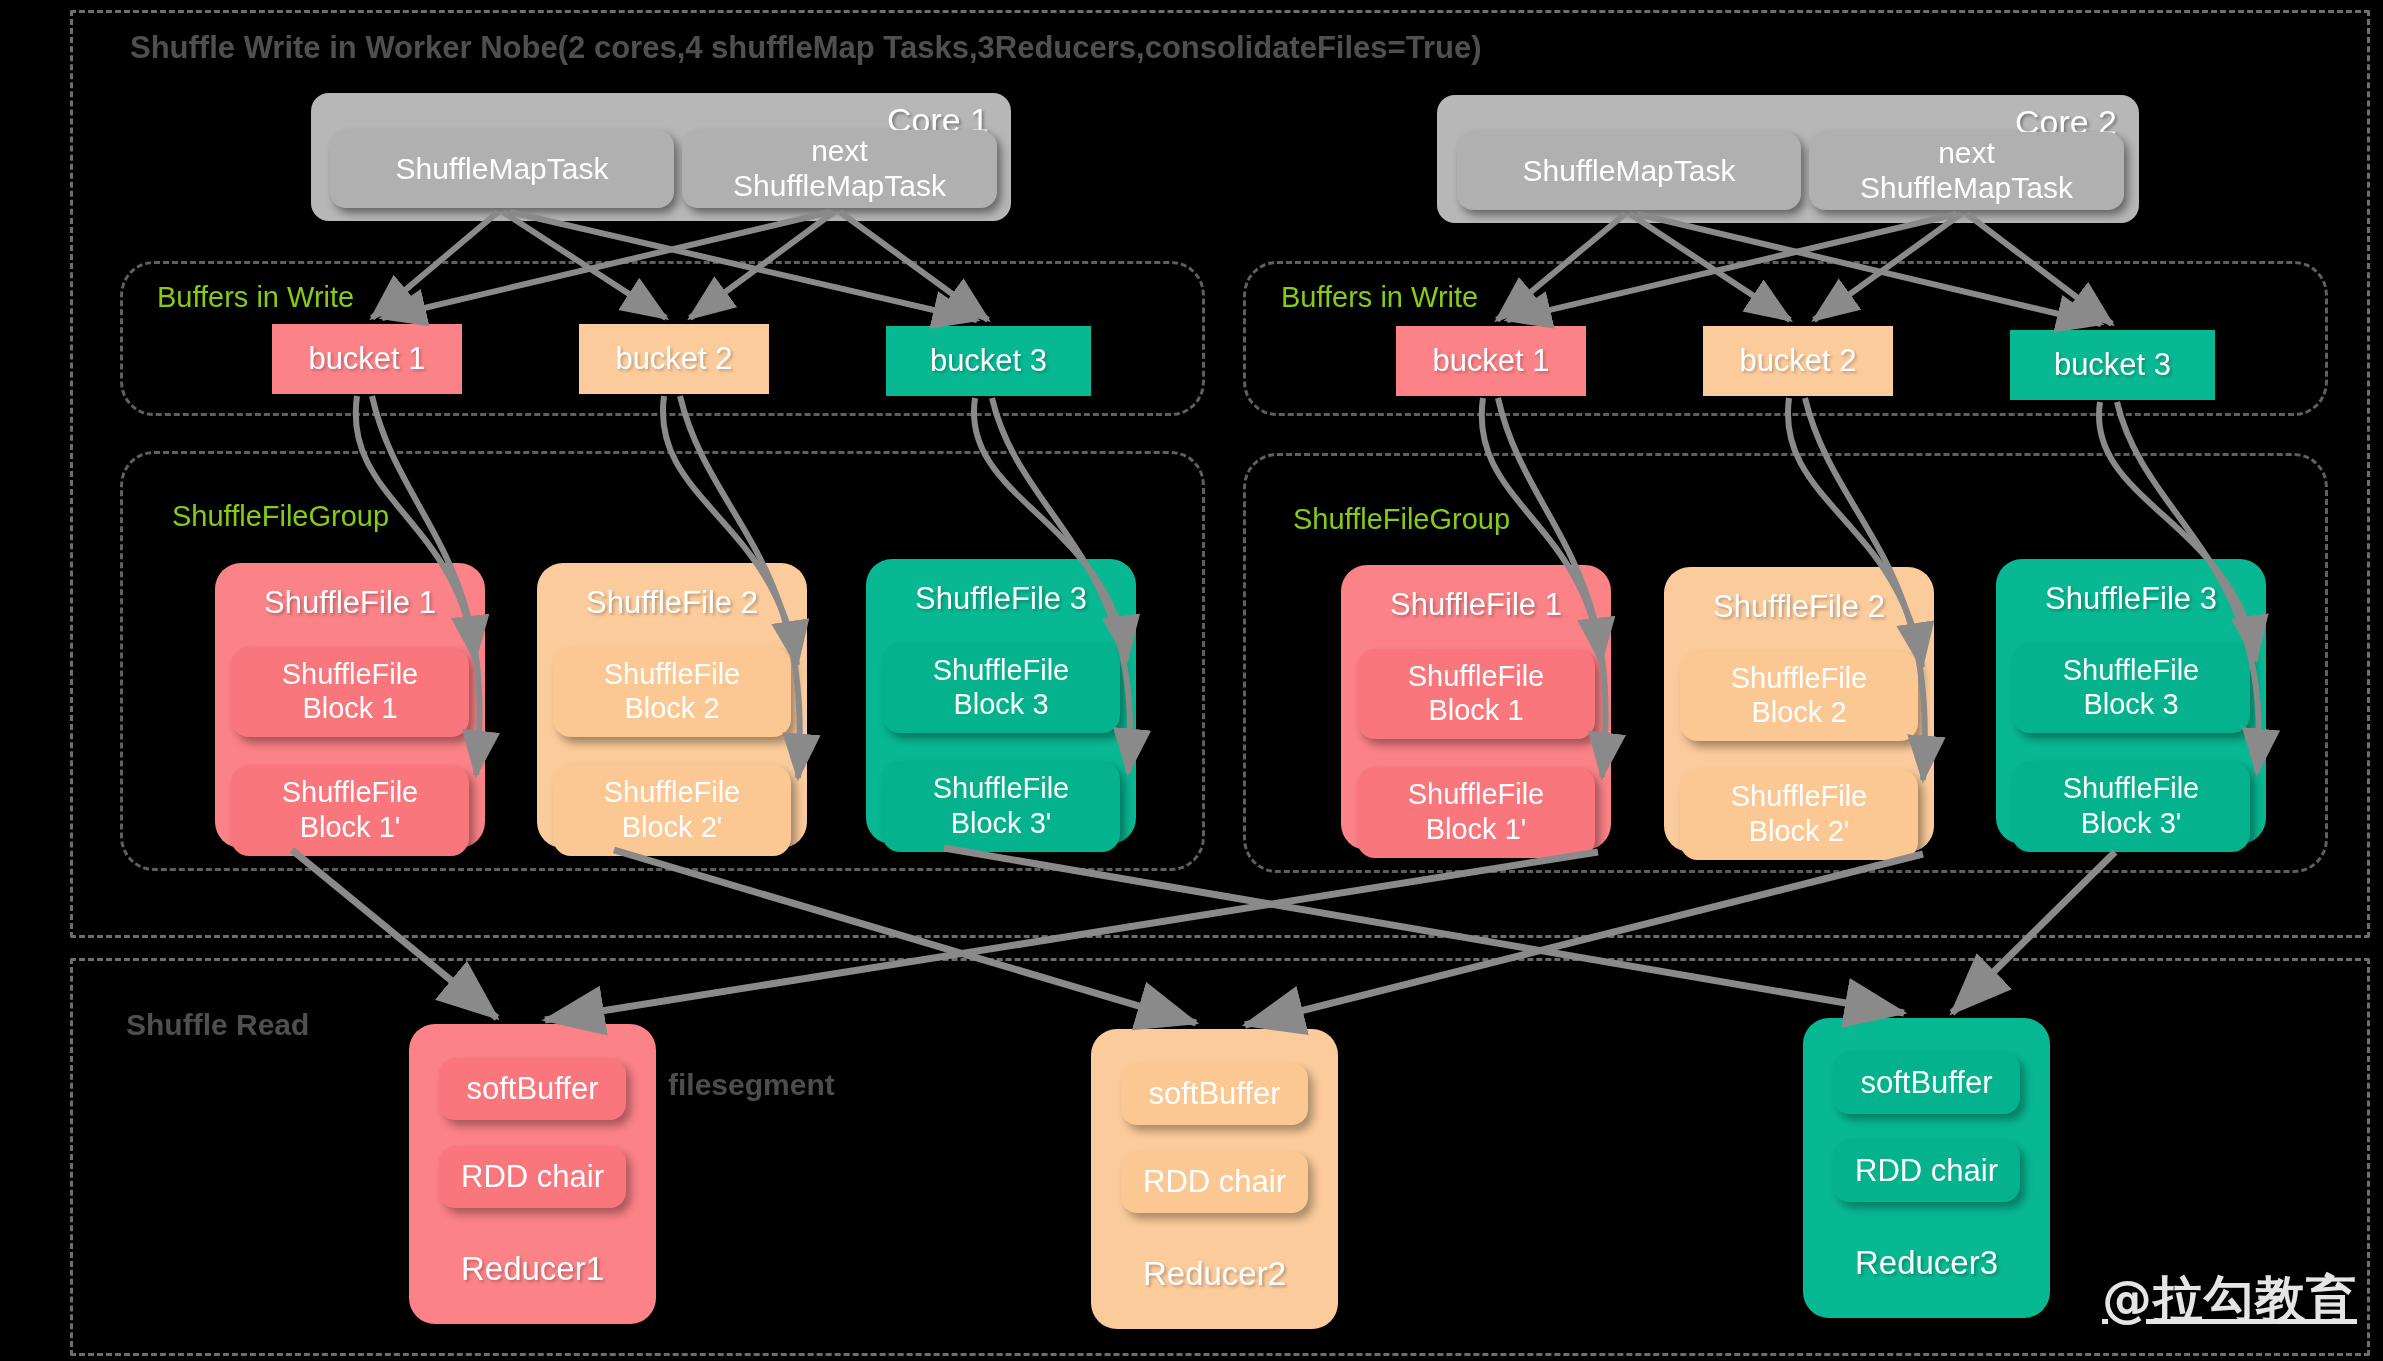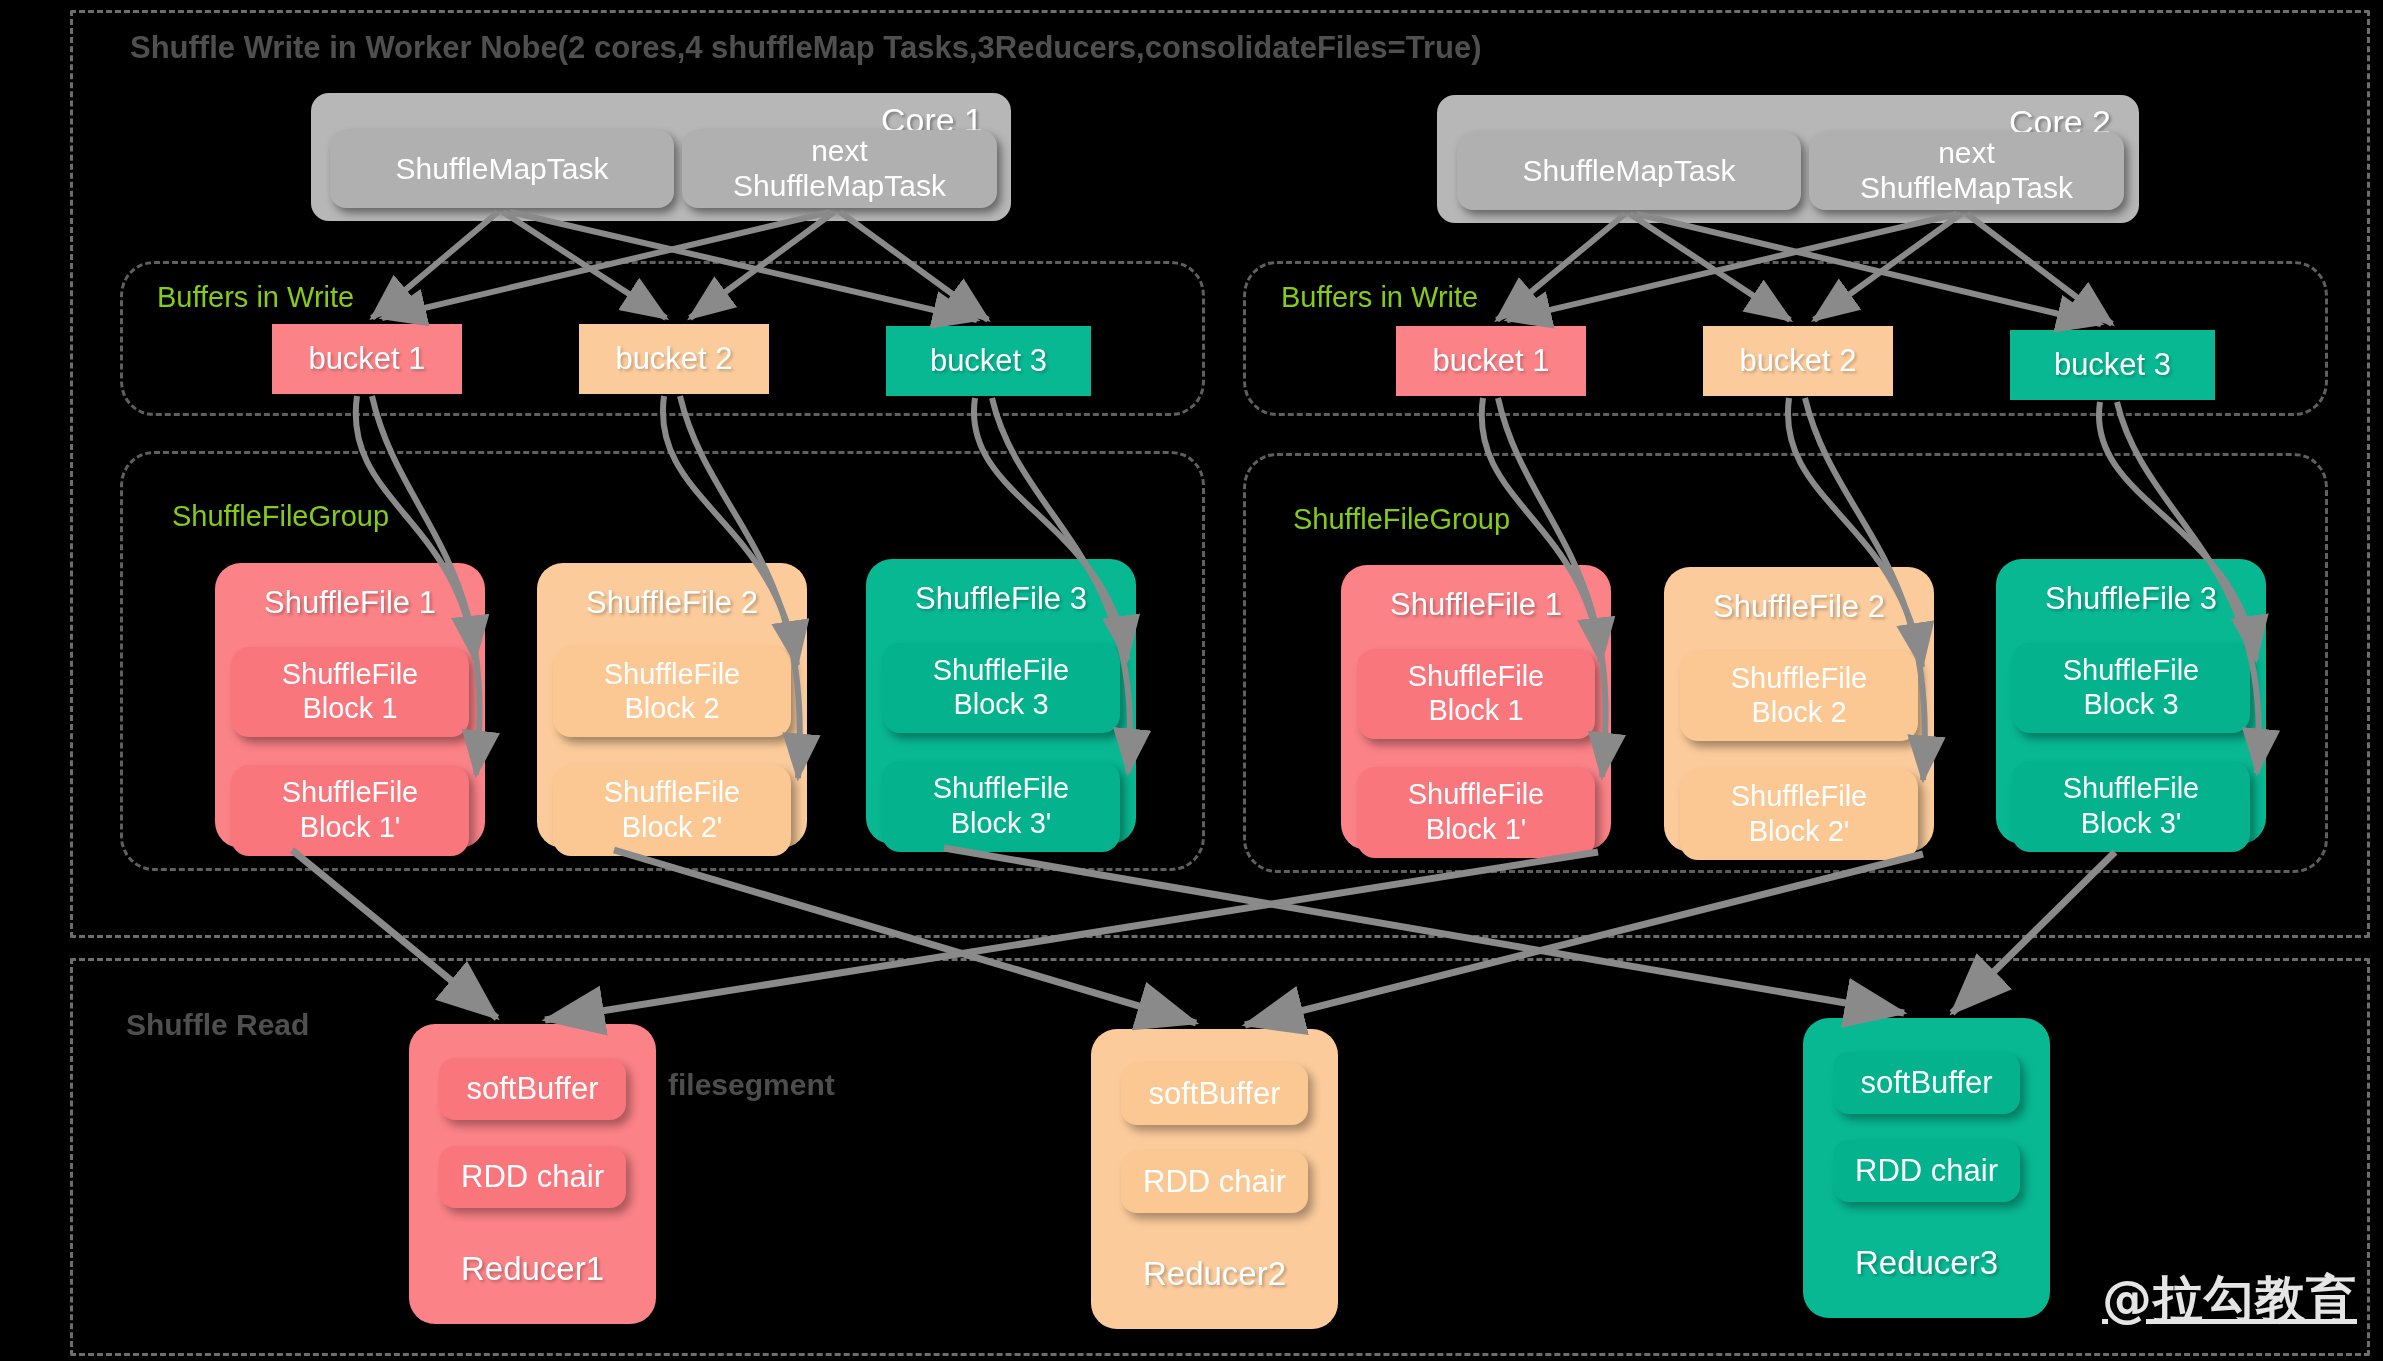--- a/index.html
+++ b/index.html
@@ -27,21 +27,21 @@
   .group-label{
     position:absolute;color:#84cc16;font-size:29px;font-weight:400;z-index:3;white-space:nowrap;
   }
 
   
   .core{
     position:absolute;background:#b7b7b7;border-radius:18px;z-index:3;
     box-shadow:5px 6px 9px rgba(0,0,0,.55);
   }
   .core-name{
-    position:absolute;right:28px;top:8px;color:#fff;font-size:34px;font-weight:400;
+    position:absolute;right:22px;top:8px;color:#fff;font-size:34px;font-weight:400;
     text-shadow:2px 2px 3px rgba(0,0,0,.35);
   }
   .task{
     position:absolute;background:#b0b0b0;border-radius:16px;z-index:4;
     display:flex;align-items:center;justify-content:center;text-align:center;
     color:#fff;font-size:30px;line-height:1.16;font-weight:400;
     box-shadow:4px 5px 8px rgba(0,0,0,.45);
     padding:4px 8px;
   }
 

